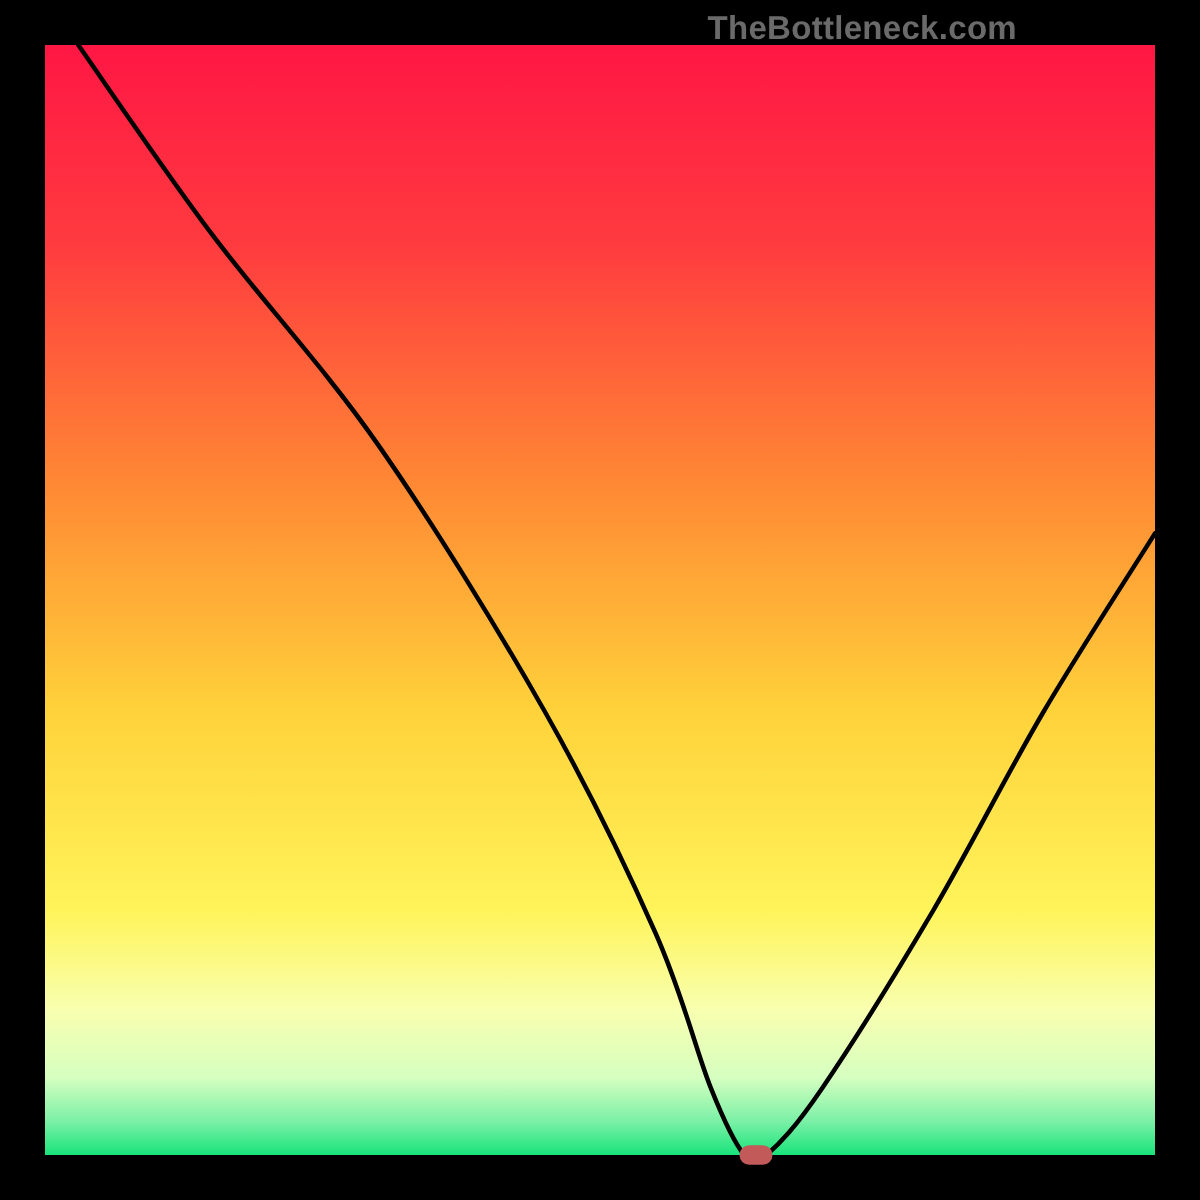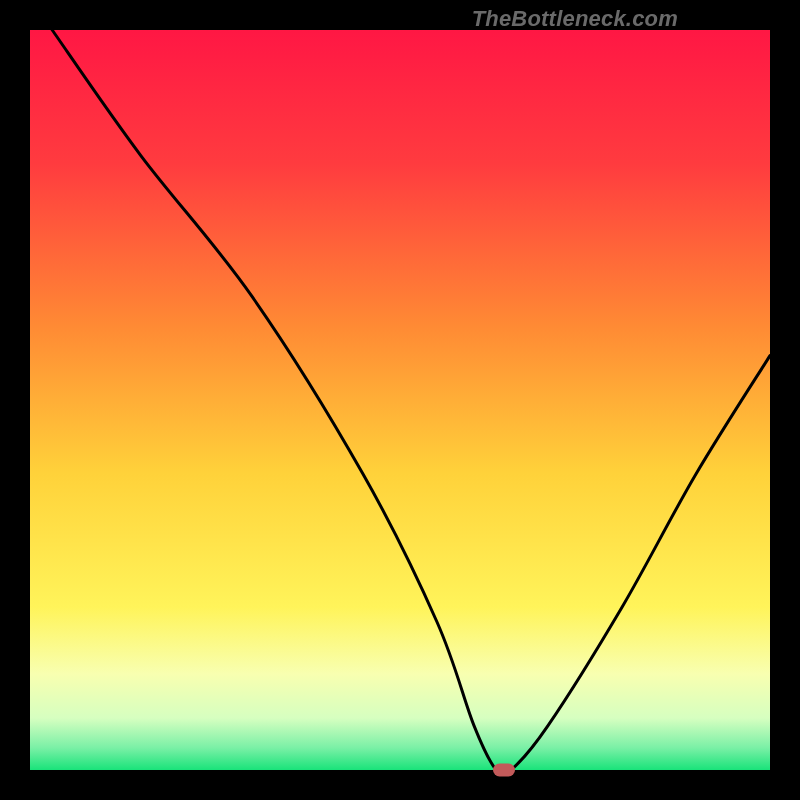--- a/index.html
+++ b/index.html
@@ -10,21 +10,20 @@
     background: #000;
     overflow: hidden;
   }
   .frame {
     position: absolute;
     left: 0;
     top: 0;
     width: 710px;
     height: 800px;
     background: #000;
-    font-style: italic;
   }
   .plot-area {
     position: absolute;
     left: 30px;
     top: 30px;
     width: 740px;
     height: 740px;
   }
   .gradient {
     position: absolute;

